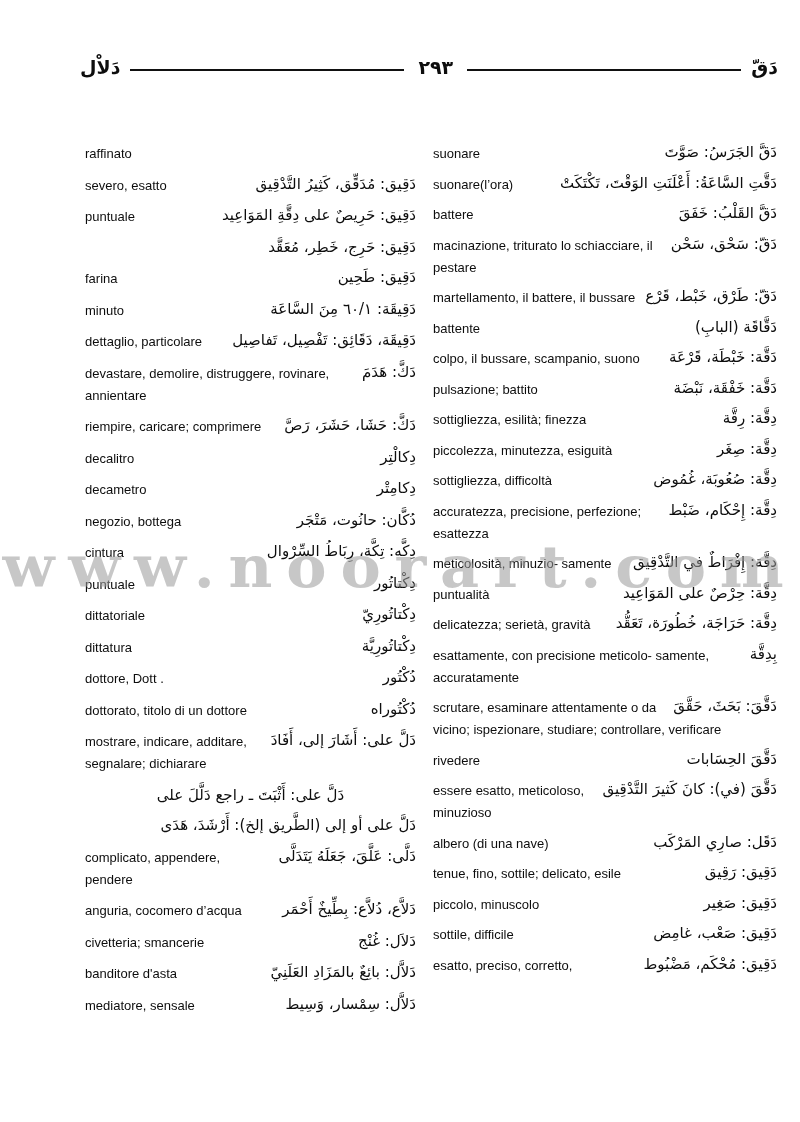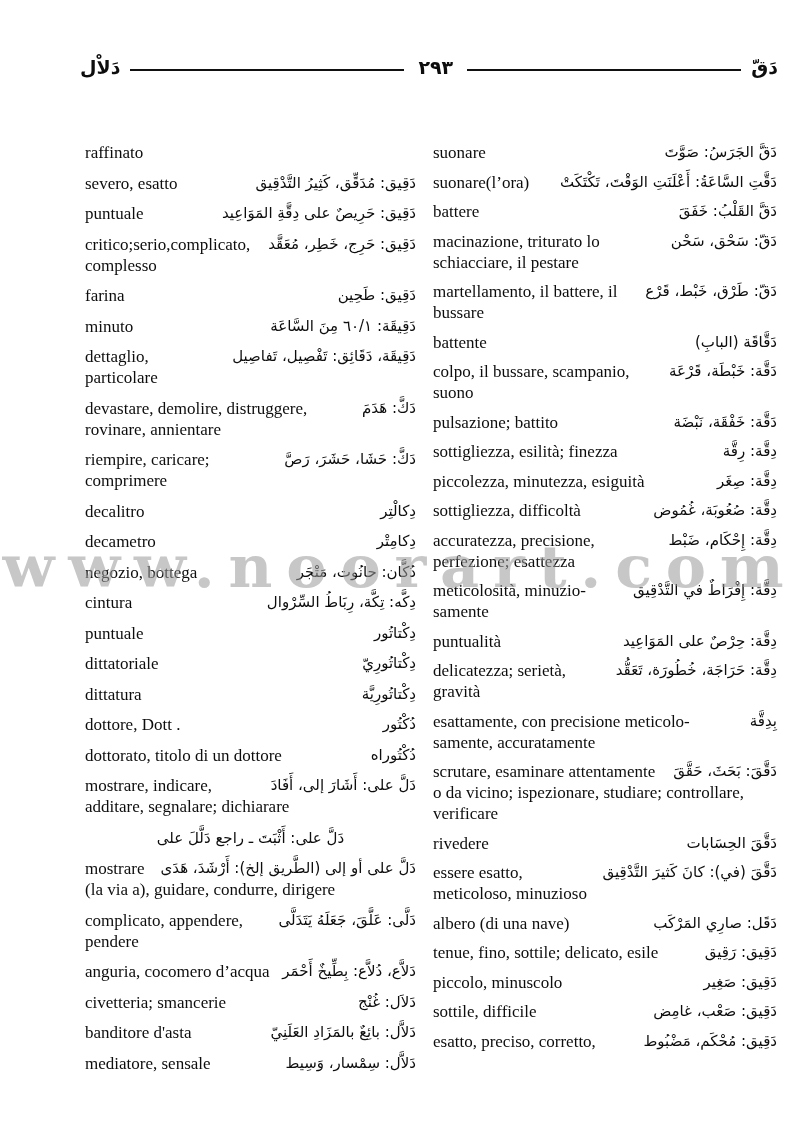--- a/index.html
+++ b/index.html
@@ -43,22 +43,22 @@
   #col-left .entry{ margin-bottom:9.5px; }
   .entry::after{ content:""; display:block; clear:both; }
   .ar{
     float:right; direction:rtl; unicode-bidi:isolate;
     font-family:"DejaVu Sans", sans-serif;
     font-size:15px; line-height:21px;
     margin-left:7px;
   }
   .ar b{ font-weight:normal; }
   .it{
-    font-family:Liberation Serif, serif;
-    font-size:17px;
+    font-family:Liberation Sans, sans-serif;
+    font-size:13px;
   }
   .entry.center{ text-align:center; }
   .entry.center .ar{ float:none; display:inline-block; margin-left:0; }
   
   #watermark{
     position:absolute; left:0; right:0; top:533px;
     text-align:center;
     font-family:"DejaVu Serif", serif;
     font-weight:bold;
     font-size:57px;
@@ -95,21 +95,20 @@
     <span class="it">severo, esatto</span>
   </div>
 
   <div class="entry">
     <span class="ar"><b>دَقِيق:</b><span> حَرِيصٌ على دِقَّةِ المَوَاعِيد</span></span>
     <span class="it">puntuale</span>
   </div>
 
   <div class="entry">
     <span class="ar"><b>دَقِيق:</b><span> حَرِج، خَطِر، مُعَقَّد</span></span>
-    <span class="it">critico;serio,complicato, complesso</span>
   </div>
 
   <div class="entry">
     <span class="ar"><b>دَقِيق:</b><span> طَحِين</span></span>
     <span class="it">farina</span>
   </div>
 
   <div class="entry">
     <span class="ar"><b>دَقِيقَة:</b><span> ٦٠/١ مِنَ السَّاعَة</span></span>
     <span class="it">minuto</span>
@@ -180,21 +179,20 @@
     <span class="it">mostrare, indicare, additare, segnalare; dichiarare</span>
   </div>
 
   <div class="entry center">
     <span class="ar"><b>دَلَّ على:</b><span> أَثْبَتَ ـ راجع دَلَّلَ على</span></span>
     <span class="it"></span>
   </div>
 
   <div class="entry">
     <span class="ar"><b>دَلَّ على أو إلى (الطَّريق إلخ):</b><span> أَرْشَدَ، هَدَى</span></span>
-    <span class="it">mostrare (la via a), guidare, condurre, dirigere</span>
   </div>
 
   <div class="entry">
     <span class="ar"><b>دَلَّى:</b><span> عَلَّقَ، جَعَلَهُ يَتَدَلَّى</span></span>
     <span class="it">complicato, appendere, pendere</span>
   </div>
 
   <div class="entry">
     <span class="ar"><b>دَلاَّع، دُلاَّع:</b><span> بِطِّيخٌ أَحْمَر</span></span>
     <span class="it">anguria, cocomero d’acqua</span>

